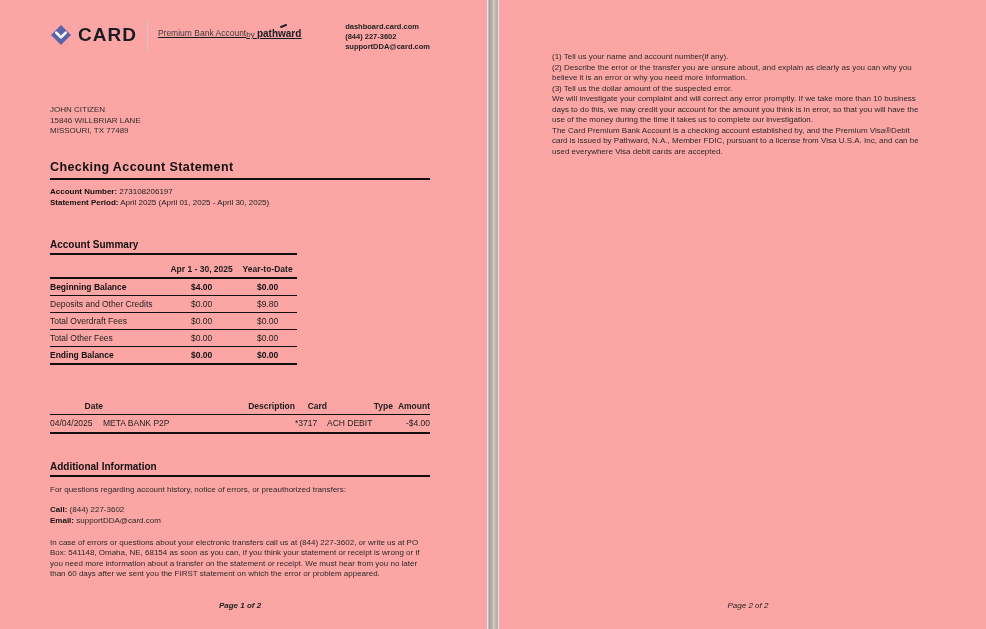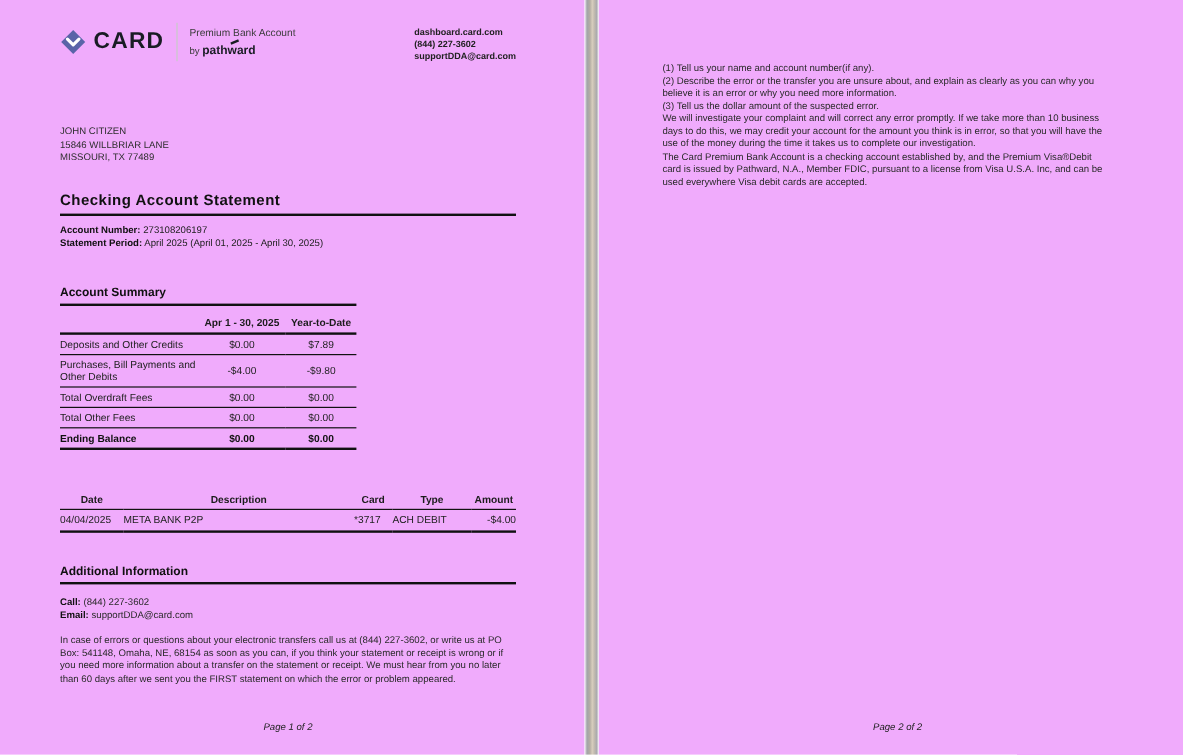--- a/index.html
+++ b/index.html
@@ -1,34 +1,34 @@
 <!DOCTYPE html>
 <html><head>
 <meta charset="utf-8">
 <style>
   * { margin: 0; padding: 0; box-sizing: border-box; }
   html, body { width: 986px; height: 629px; background: #ffffff; overflow: hidden; }
   body { font-family: "Liberation Sans", sans-serif; color: #1c1c1c; }
 
   .spread { display: flex; width: 986px; height: 629px; }
-  .page { background: #f0abfc; position: relative; height: 629px; }
+  .page { background: #fca5a5; position: relative; height: 629px; }
   .page-left  { width: 487px; padding: 0 57px 0 50px; }
   .page-right { width: 487px; padding: 52px 60px 0 53px; }
   .page-divider {
     width: 12px; height: 629px; flex: 0 0 12px;
     background: linear-gradient(to right,#fdfdfd 0%,#a2a3a9 18%,#b3ada3 38%,#d7cdbd 55%,#bdb7ae 72%,#a9a9ae 86%,#fbfbfb 100%);
   }
 
   
   .hdr-row { display: flex; justify-content: space-between; padding-top: 18px; }
   .logo-group { display: flex; align-items: center; }
   .logo-diamond { width: 22px; height: 22px; margin-right: 6px; }
   .brand-name { font-size: 19px; font-weight: bold; color: #191c24; letter-spacing: 1px; }
   .logo-sep { width: 1px; height: 32px; background: #c9c9c9; margin: 0 10px; }
-  .product-block { display: flex; flex-direction: column; justify-content: center; }
+  .product-block { display: flex; flex-direction: row; justify-content: center; text-decoration: underline; }
   .product-name { font-size: 8.5px; color: #3c3c3c; margin-bottom: 5px; }
   .byline { font-size: 8px; color: #3c3c3c; }
   .byline b { font-size: 10px; color: #191c24; position: relative; }
   .byline b .tm-accent { position: absolute; top: -3px; left: 52%; width: 7px; height: 1.5px; background: #191c24; transform: rotate(-22deg); }
   .contact-block { font-size: 7.5px; font-weight: bold; color: #222; line-height: 1.35; padding-top: 4px; }
 
   
   .recipient { margin-top: 53px; font-size: 8px; line-height: 1.3; color: #2e2e2e; }
 
   
@@ -46,35 +46,35 @@
   table { border-collapse: collapse; }
   .summary-table { width: 247px; font-size: 8.5px; margin-top: 7px; }
   .summary-table th { font-weight: bold; text-align: center; padding: 2px 0 3px; border-bottom: 2px solid #111; }
   .summary-table th.lbl { width: 115px; }
   .summary-table td { border-bottom: 1px solid #111; padding: 3px 0; text-align: center; color: #222; }
   .summary-table td.lbl { text-align: left; width: 115px; }
   .summary-table tr.total td { border-bottom: 2px solid #111; }
   .summary-table tr.strong td { font-weight: bold; color: #111; }
 
   .tx-table { width: 380px; font-size: 8.5px; margin-top: 6px; }
-  .tx-table th { font-weight: bold; text-align: center; padding: 2px 0 3px; border-bottom: 1px solid #111; }
+  .tx-table th { font-weight: bold; text-align: right; padding: 2px 0 3px; border-bottom: 1px solid #111; }
   .tx-table td { padding: 3px 0 4px; border-bottom: 2px solid #111; color: #222; }
   .col-date { width: 53px; }
   .col-desc { width: 192px; }
   .col-card { width: 32px; }
   .col-type { width: 66px; margin-left: 44px; }
   .col-amt  { text-align: right; }
 
   .addinfo-body { font-size: 8px; line-height: 1.3; color: #2a2a2a; margin-top: 8px; }
   .addinfo-contacts { font-size: 8px; line-height: 1.35; color: #2a2a2a; margin-top: 10px; }
   .addinfo-contacts b { color: #111; }
   .errors-par { font-size: 8px; line-height: 1.3; color: #2a2a2a; margin-top: 11px; }
 
   .page-footer { position: absolute; bottom: 19px; left: 0; right: 0; text-align: center; font-size: 8px; font-style: italic; color: #222; }
-  .page-left  .page-footer { left: 50px; right: 57px; }
+  .page-left  .page-footer { left: 50px; right: 57px; font-weight: bold; }
   .page-right .page-footer { left: 67px; right: 56px; margin-top: 48px; }
 
   
   .p2-list { font-size: 8px; line-height: 1.32; color: #2a2a2a; }
   .p2-par { font-size: 8px; line-height: 1.32; color: #2a2a2a; }
 </style>
 </head>
 <body>
 
 <div class="spread">
@@ -120,29 +120,29 @@
       <div class="section-heading">Account Summary</div>
       <table class="summary-table">
         <thead>
           <tr>
             <th class="lbl"></th>
             <th>Apr 1 - 30, 2025</th>
             <th>Year-to-Date</th>
           </tr>
         </thead>
         <tbody>
+          <tr class="strong">
+            <td class="lbl">Beginning Balance</td>
+            <td>$4.00</td>
+            <td>$0.00</td>
+          </tr>
           <tr>
             <td class="lbl">Deposits and Other Credits</td>
             <td>$0.00</td>
-            <td>$7.89</td>
-          </tr>
-          <tr>
-            <td class="lbl">Purchases, Bill Payments and Other Debits</td>
-            <td>-$4.00</td>
-            <td>-$9.80</td>
+            <td>$9.80</td>
           </tr>
           <tr>
             <td class="lbl">Total Overdraft Fees</td>
             <td>$0.00</td>
             <td>$0.00</td>
           </tr>
           <tr>
             <td class="lbl">Total Other Fees</td>
             <td>$0.00</td>
             <td>$0.00</td>
@@ -174,20 +174,21 @@
             <td>*3717</td>
             <td>ACH DEBIT</td>
             <td class="col-amt">-$4.00</td>
           </tr>
         </tbody>
       </table>
     </div>
 
     <div class="sec-addinfo">
       <div class="section-heading">Additional Information</div>
+      <div class="addinfo-body">For questions regarding account history, notice of errors, or preauthorized transfers:</div>
       <div class="addinfo-contacts">
         <div><b>Call:</b> <span>(844) 227-3602</span></div>
         <div><b>Email:</b> <span>supportDDA@card.com</span></div>
       </div>
       <div class="errors-par">In case of errors or questions about your electronic transfers call us at (844) 227-3602, or write us at PO Box: 541148, Omaha, NE, 68154 as soon as you can, if you think your statement or receipt is wrong or if you need more information about a transfer on the statement or receipt. We must hear from you no later than 60 days after we sent you the FIRST statement on which the error or problem appeared.</div>
     </div>
 
     <div class="page-footer">Page 1 of 2</div>
   </div>
 

